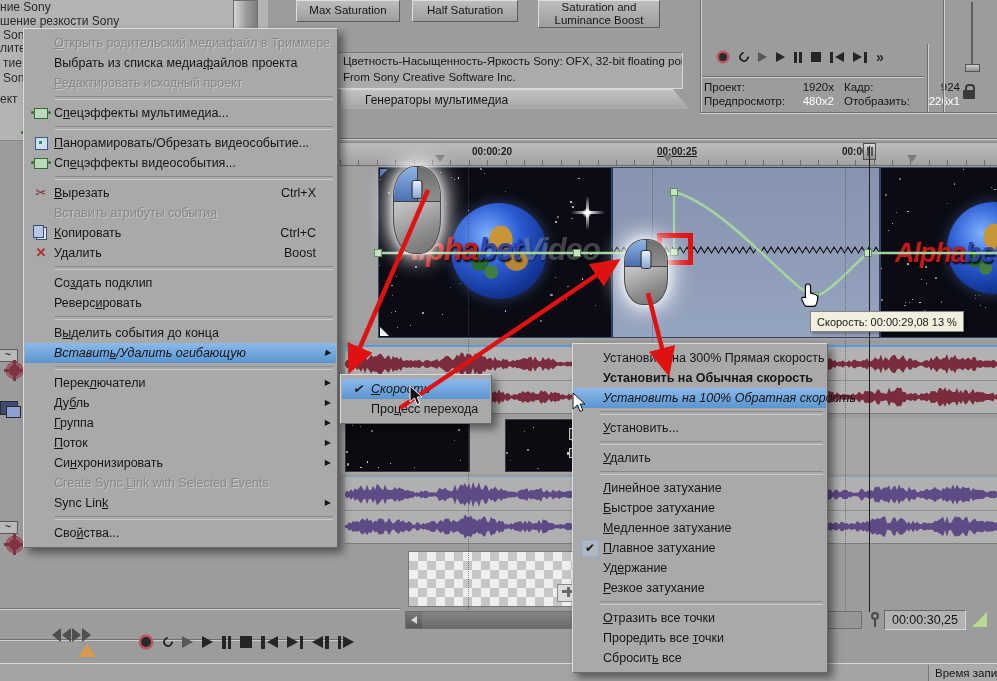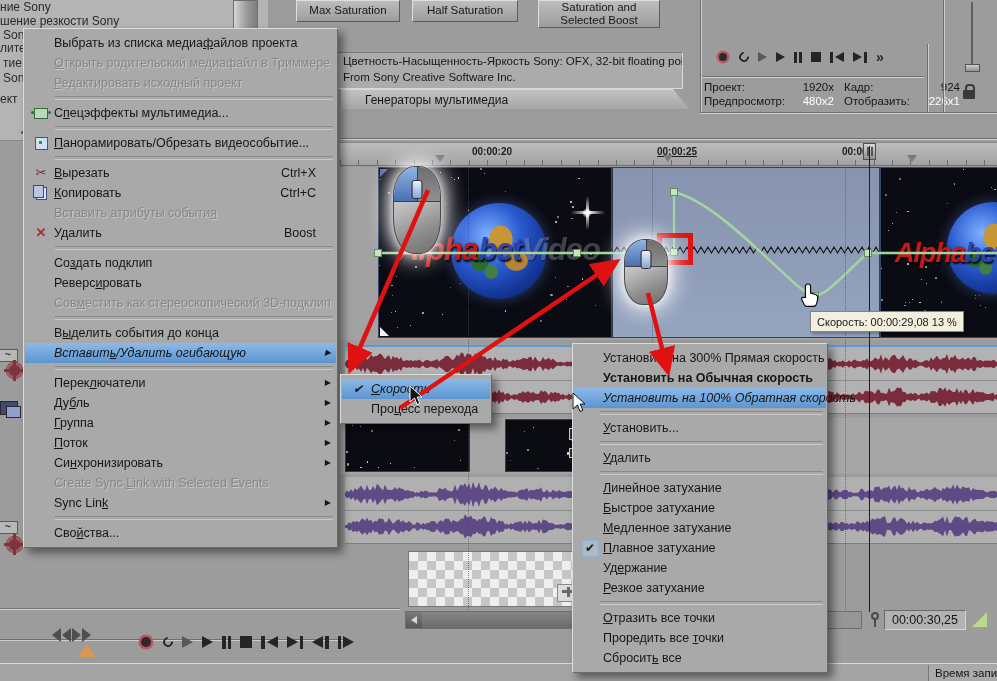--- a/index.html
+++ b/index.html
@@ -216,21 +216,21 @@
       <span class="bg-frag" style="left: 3px; top: 56px;">тие</span>
       <span class="bg-frag" style="left: 3px; top: 71px;">Son</span>
       <span class="bg-frag" style="left: 0px; top: 92px;">ект</span>
     </div>
   <div class="abs vscroll"></div>
   <div class="abs mini-pic"></div>
   <div class="abs mini-plug2" style="left:24px;top:124px;"><span class="plug"></span></div>
 
   <div class="abs pbtn" style="left:296px;top:0;width:104px;height:22px;">Max Saturation</div>
   <div class="abs pbtn" style="left:412px;top:0;width:106px;height:22px;">Half Saturation</div>
-  <div class="abs pbtn" style="left:538px;top:0;width:122px;height:28px;">Saturation and Selected Boost</div>
+  <div class="abs pbtn" style="left:538px;top:0;width:122px;height:28px;">Saturation and Luminance Boost</div>
 
   <div class="abs plug-info">
     <div>Цветность-Насыщенность-Яркость Sony: OFX, 32-bit floating point</div>
     <div>From Sony Creative Software Inc.</div>
   </div>
   <div class="abs gen-tab">
     <span>Генераторы мультимедиа</span>
   </div>
 
   <div class="abs tp-top">
@@ -533,74 +533,74 @@
   <div class="abs tooltip">Скорость: 00:00:29,08 13 %</div>
 
   <div class="wave-ic" style="left:-2px;top:349px;">~</div>
   <div class="gear" style="left:6px;top:362px;"></div>
   <div class="pip" style="left:0;top:401px;"></div>
   <div class="wave-ic" style="left:-2px;top:521px;">~</div>
   <div class="gear" style="left:6px;top:536px;"></div>
   <div class="pip" style="left:0;top:617px;"></div>
 
   <div class="menu" style="left:23px;top:28px;width:315px;z-index:50;">
+      <div class="mi dis">
+        <span class="ic"></span>
+        <span class="lbl"><u>О</u>ткрыть родительский медиафайл в Триммере</span>
+      </div>
       <div class="mi">
         <span class="ic"></span>
         <span class="lbl">Выбрать из списка медиа<u>ф</u>айлов проекта</span>
-      </div>
-      <div class="mi dis">
-        <span class="ic"></span>
-        <span class="lbl"><u>О</u>ткрыть родительский медиафайл в Триммере</span>
       </div>
       <div class="mi dis">
         <span class="ic"></span>
         <span class="lbl"><u>Р</u>едактировать исходный проект</span>
       </div>
       <div class="sep"></div>
       <div class="mi">
         <span class="ic"><span class="plug"></span></span>
         <span class="lbl">С<u>п</u>ецэффекты мультимедиа...</span>
       </div>
       <div class="sep"></div>
       <div class="mi">
         <span class="ic"><span class="pan-crop"></span></span>
         <span class="lbl"><u>П</u>анорамировать/Обрезать видеособытие...</span>
+      </div>
+      <div class="mi">
+        <span class="ic"><span class="plug"></span></span>
+        <span class="lbl">Сп<u>е</u>цэффекты видеособытия...</span>
       </div>
       <div class="sep"></div>
       <div class="mi">
         <span class="ic"><span class="gl scissors-icon">✂</span></span>
         <span class="lbl"><u>В</u>ырезать</span>
         <span class="sc">Ctrl+X</span>
       </div>
+      <div class="mi dis">
+        <span class="ic"></span>
+        <span class="lbl">Вставить атрибуты событи<u>я</u></span>
+      </div>
       <div class="mi">
         <span class="ic"><span class="copy-ic"></span></span>
         <span class="lbl"><u>К</u>опировать</span>
         <span class="sc">Ctrl+C</span>
       </div>
-      <div class="mi dis">
-        <span class="ic"></span>
-        <span class="lbl">Вставить атрибуты событи<u>я</u></span>
-      </div>
       <div class="mi">
         <span class="ic"><span class="gl delete-icon">✕</span></span>
         <span class="lbl">Удалить</span>
         <span class="sc">Boost</span>
       </div>
       <div class="sep"></div>
       <div class="mi">
         <span class="ic"></span>
         <span class="lbl">Со<u>з</u>дать подклип</span>
       </div>
       <div class="mi">
         <span class="ic"></span>
         <span class="lbl">Реверс<u>и</u>ровать</span>
-      </div>
-      <div class="mi dis">
-        <span class="ic"></span>
-        <span class="lbl">Сов<u>м</u>естить как стереоскопический 3D-подклип</span>
       </div>
       <div class="sep"></div>
       <div class="mi">
         <span class="ic"></span>
         <span class="lbl">В<u>ы</u>делить события до конца</span>
       </div>
       <div class="mi hl">
         <span class="ic"></span>
         <span class="lbl">Вставит<u>ь</u>/Удалить огибающую</span>
         <span class="arr">▶</span>

